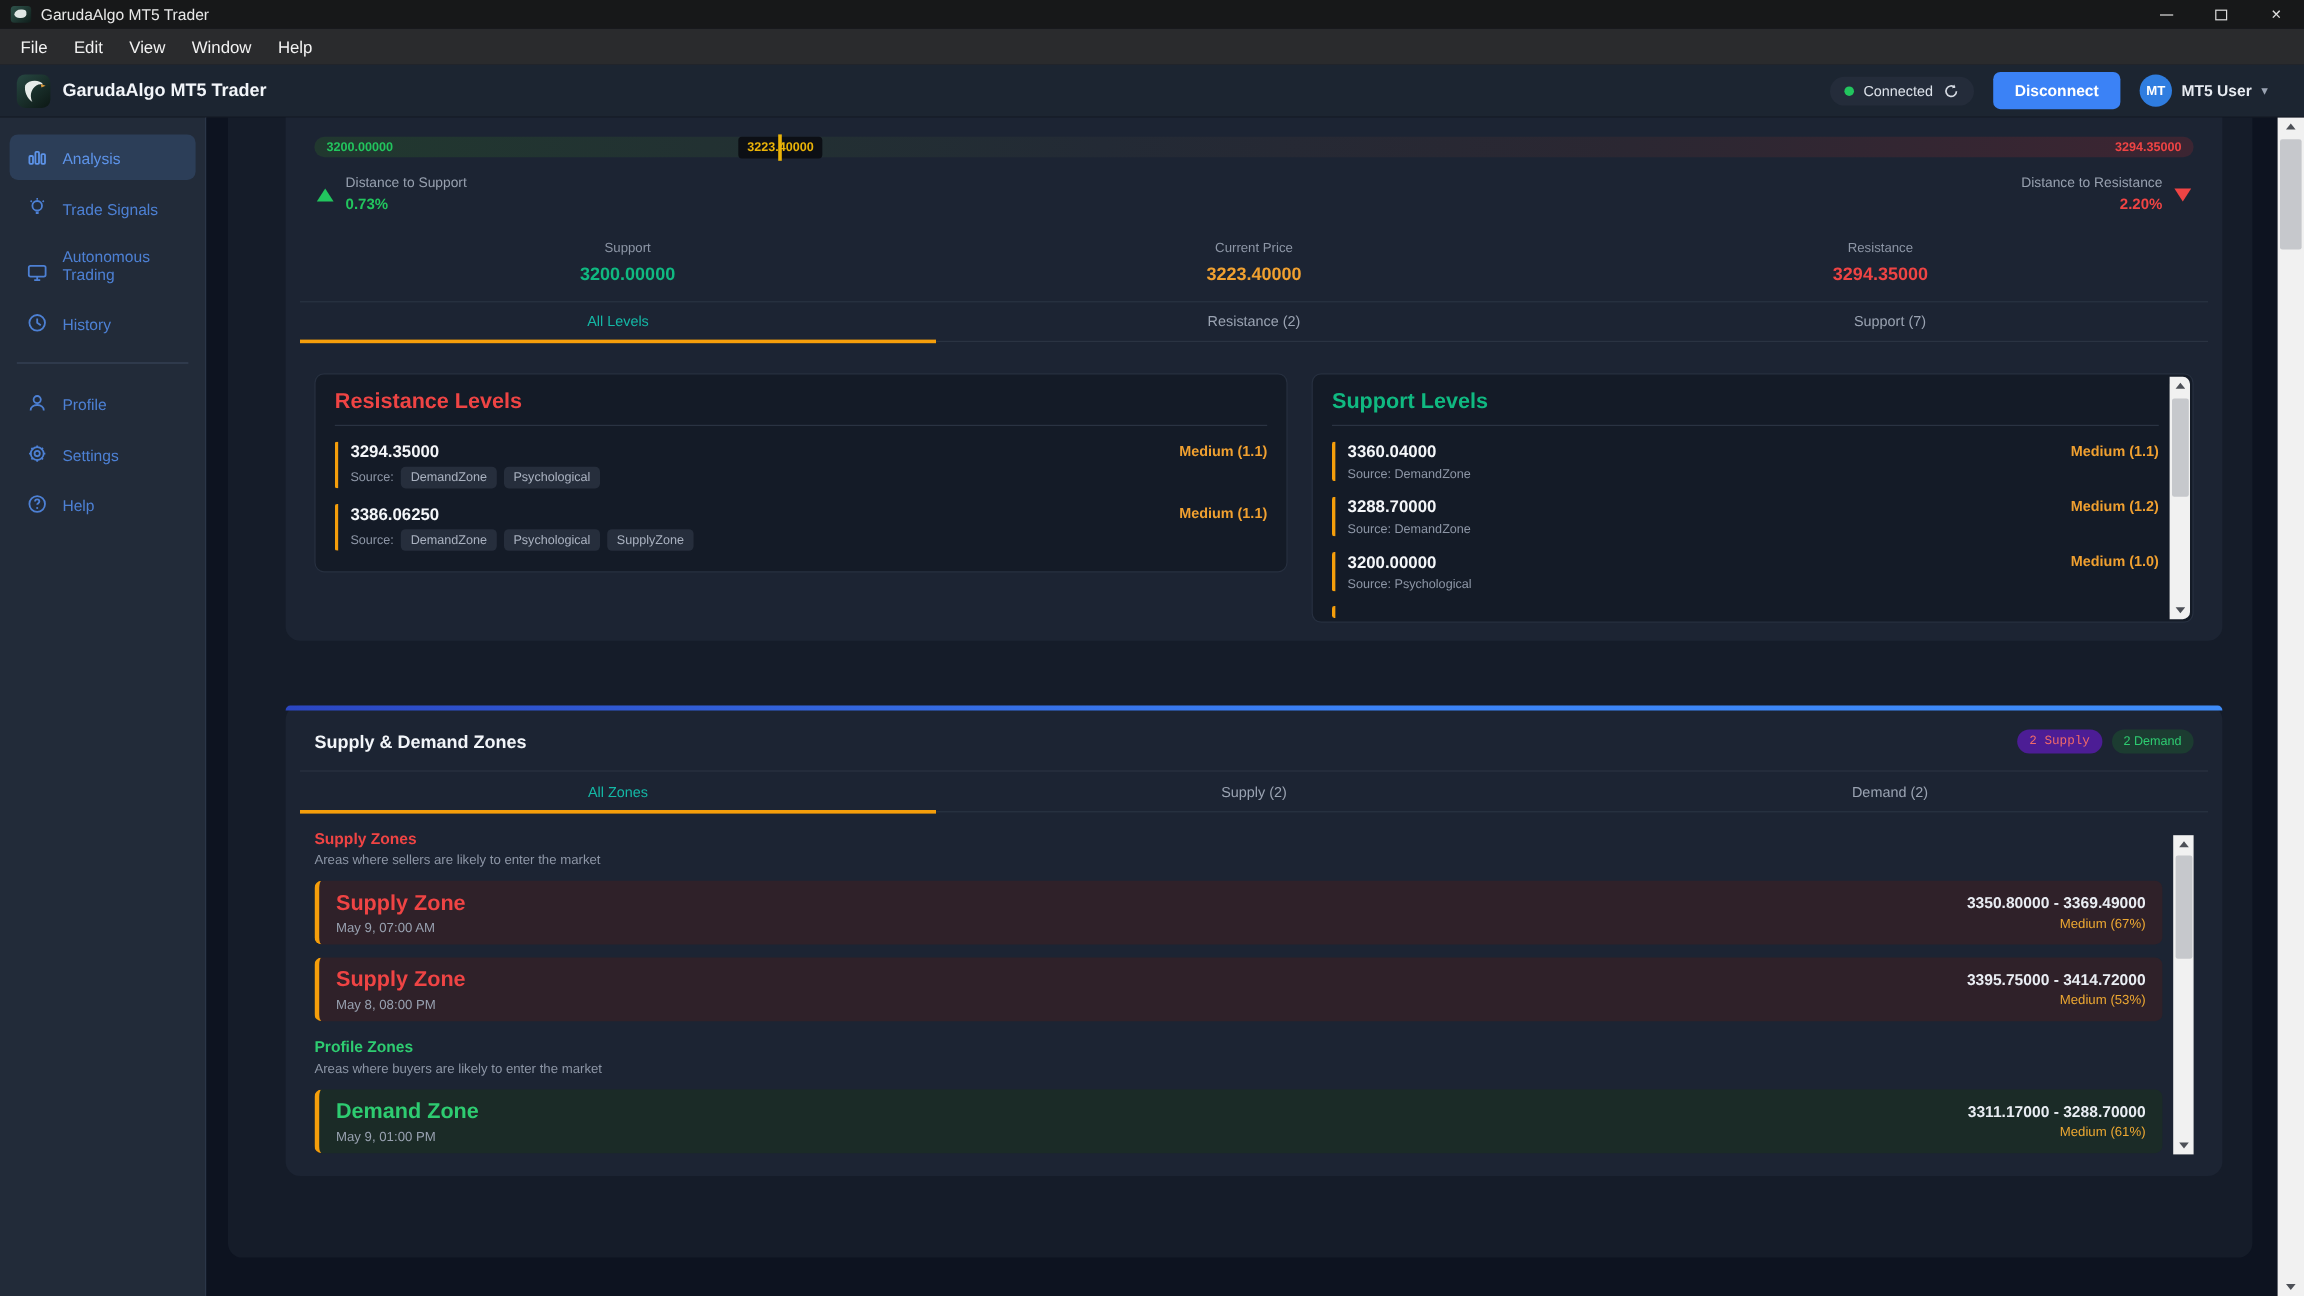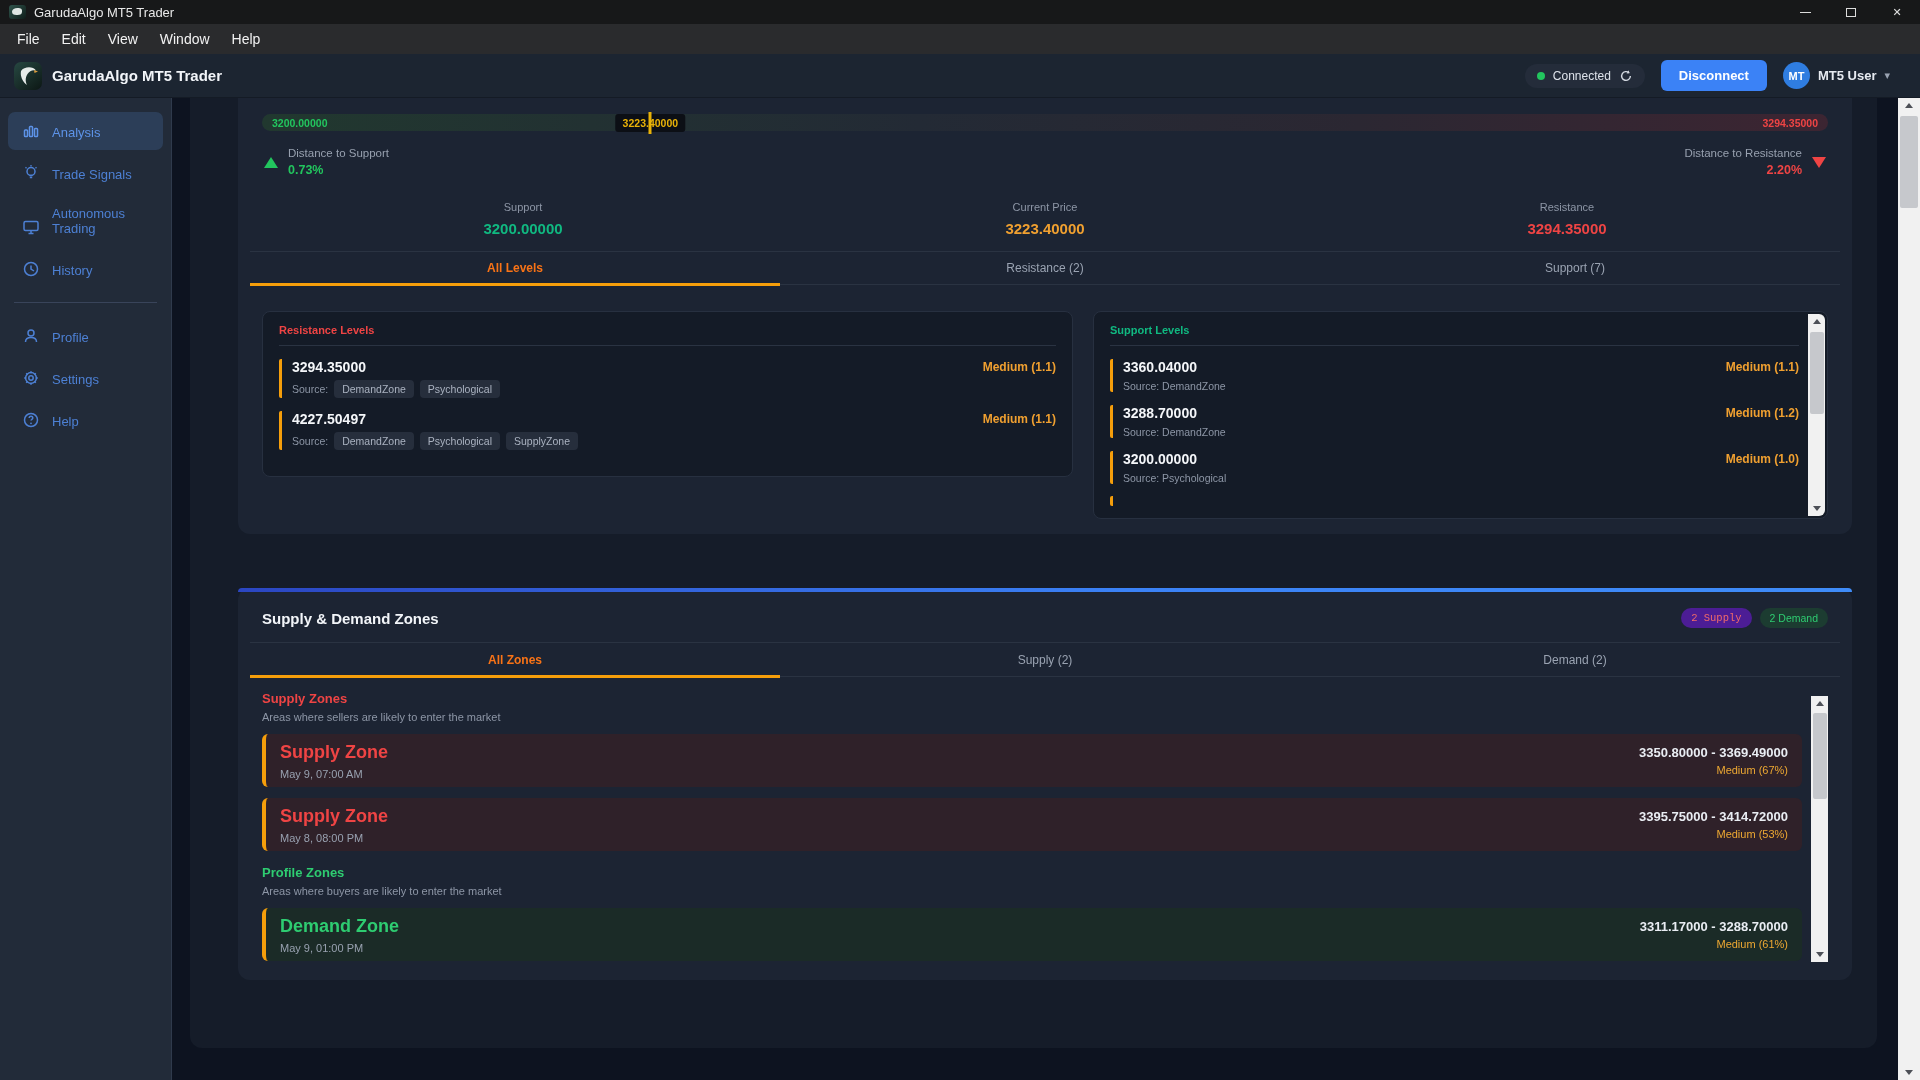--- a/index.html
+++ b/index.html
@@ -90,29 +90,29 @@
   .sum-label { color:#8d96a6; font-size:11px; }
   .sum-value { margin-top:7px; font-size:15px; font-weight:bold; }
   .sum-value.green { color:#10b981; }
   .sum-value.orange { color:#f0a030; }
   .sum-value.red { color:#ef4444; }
 
   
   .tabs { margin:14px -12px 0 -12px; display:grid; grid-template-columns:1fr 1fr 1fr;
           border-top:1px solid #2a3342; border-bottom:1px solid #2a3342; position:relative; height:34px; }
   .tab { display:flex; align-items:center; justify-content:center; color:#9aa3b2; font-size:12px; cursor:pointer; }
-  .tab.active { color:#f97316; font-weight:bold; }
+  .tab.active { color:#14b8a6; font-weight:normal; }
   .tab-underline { position:absolute; bottom:-2px; left:0; width:33.33%; height:3px; background:#f59e0b; }
 
   
   .panels { display:flex; gap:20px; margin-top:26px; }
   .panel { background:#141b27; border:1px solid #273040; border-radius:8px; padding:12px 16px; position:relative; }
   .panel.res { flex:53; height:166px; }
   .panel.sup { flex:47; height:208px; overflow:hidden; padding-right:28px; }
-  .panel-title { font-size:11px; font-weight:bold; }
+  .panel-title { font-size:18px; font-weight:bold; }
   .panel-title.red { color:#ef4444; }
   .panel-title.green { color:#10b981; }
   .panel-div { border-bottom:1px solid #2a3342; margin-top:9px; }
   .level-row { margin-top:13px; padding-left:10px; border-left:3px solid #f59e0b; border-radius:2px; }
   .level-top { display:flex; justify-content:space-between; align-items:center; }
   .level-value { color:#f4f6f9; font-size:14px; font-weight:bold; }
   .level-strength { color:#f0a030; font-size:12px; font-weight:bold; }
   .level-src { margin-top:5px; color:#8d96a6; font-size:10.5px; display:flex; align-items:center; gap:6px; }
   .src-pill { background:#262e3c; color:#aab2c0; border-radius:4px; padding:3px 8px; }
   .level-sliver { margin-top:12px; height:10px; border-left:3px solid #f59e0b; border-radius:2px; }
@@ -343,21 +343,21 @@
                 <span class="level-strength">Medium (1.1)</span>
               </div>
               <div class="level-src">
                 <span>Source:</span>
                 <span class="src-pill">DemandZone</span>
                 <span class="src-pill">Psychological</span>
               </div>
             </div>
             <div class="level-row">
               <div class="level-top">
-                <span class="level-value">4227.50497</span>
+                <span class="level-value">3386.06250</span>
                 <span class="level-strength">Medium (1.1)</span>
               </div>
               <div class="level-src">
                 <span>Source:</span>
                 <span class="src-pill">DemandZone</span>
                 <span class="src-pill">Psychological</span>
                 <span class="src-pill">SupplyZone</span>
               </div>
             </div>
           </div>

